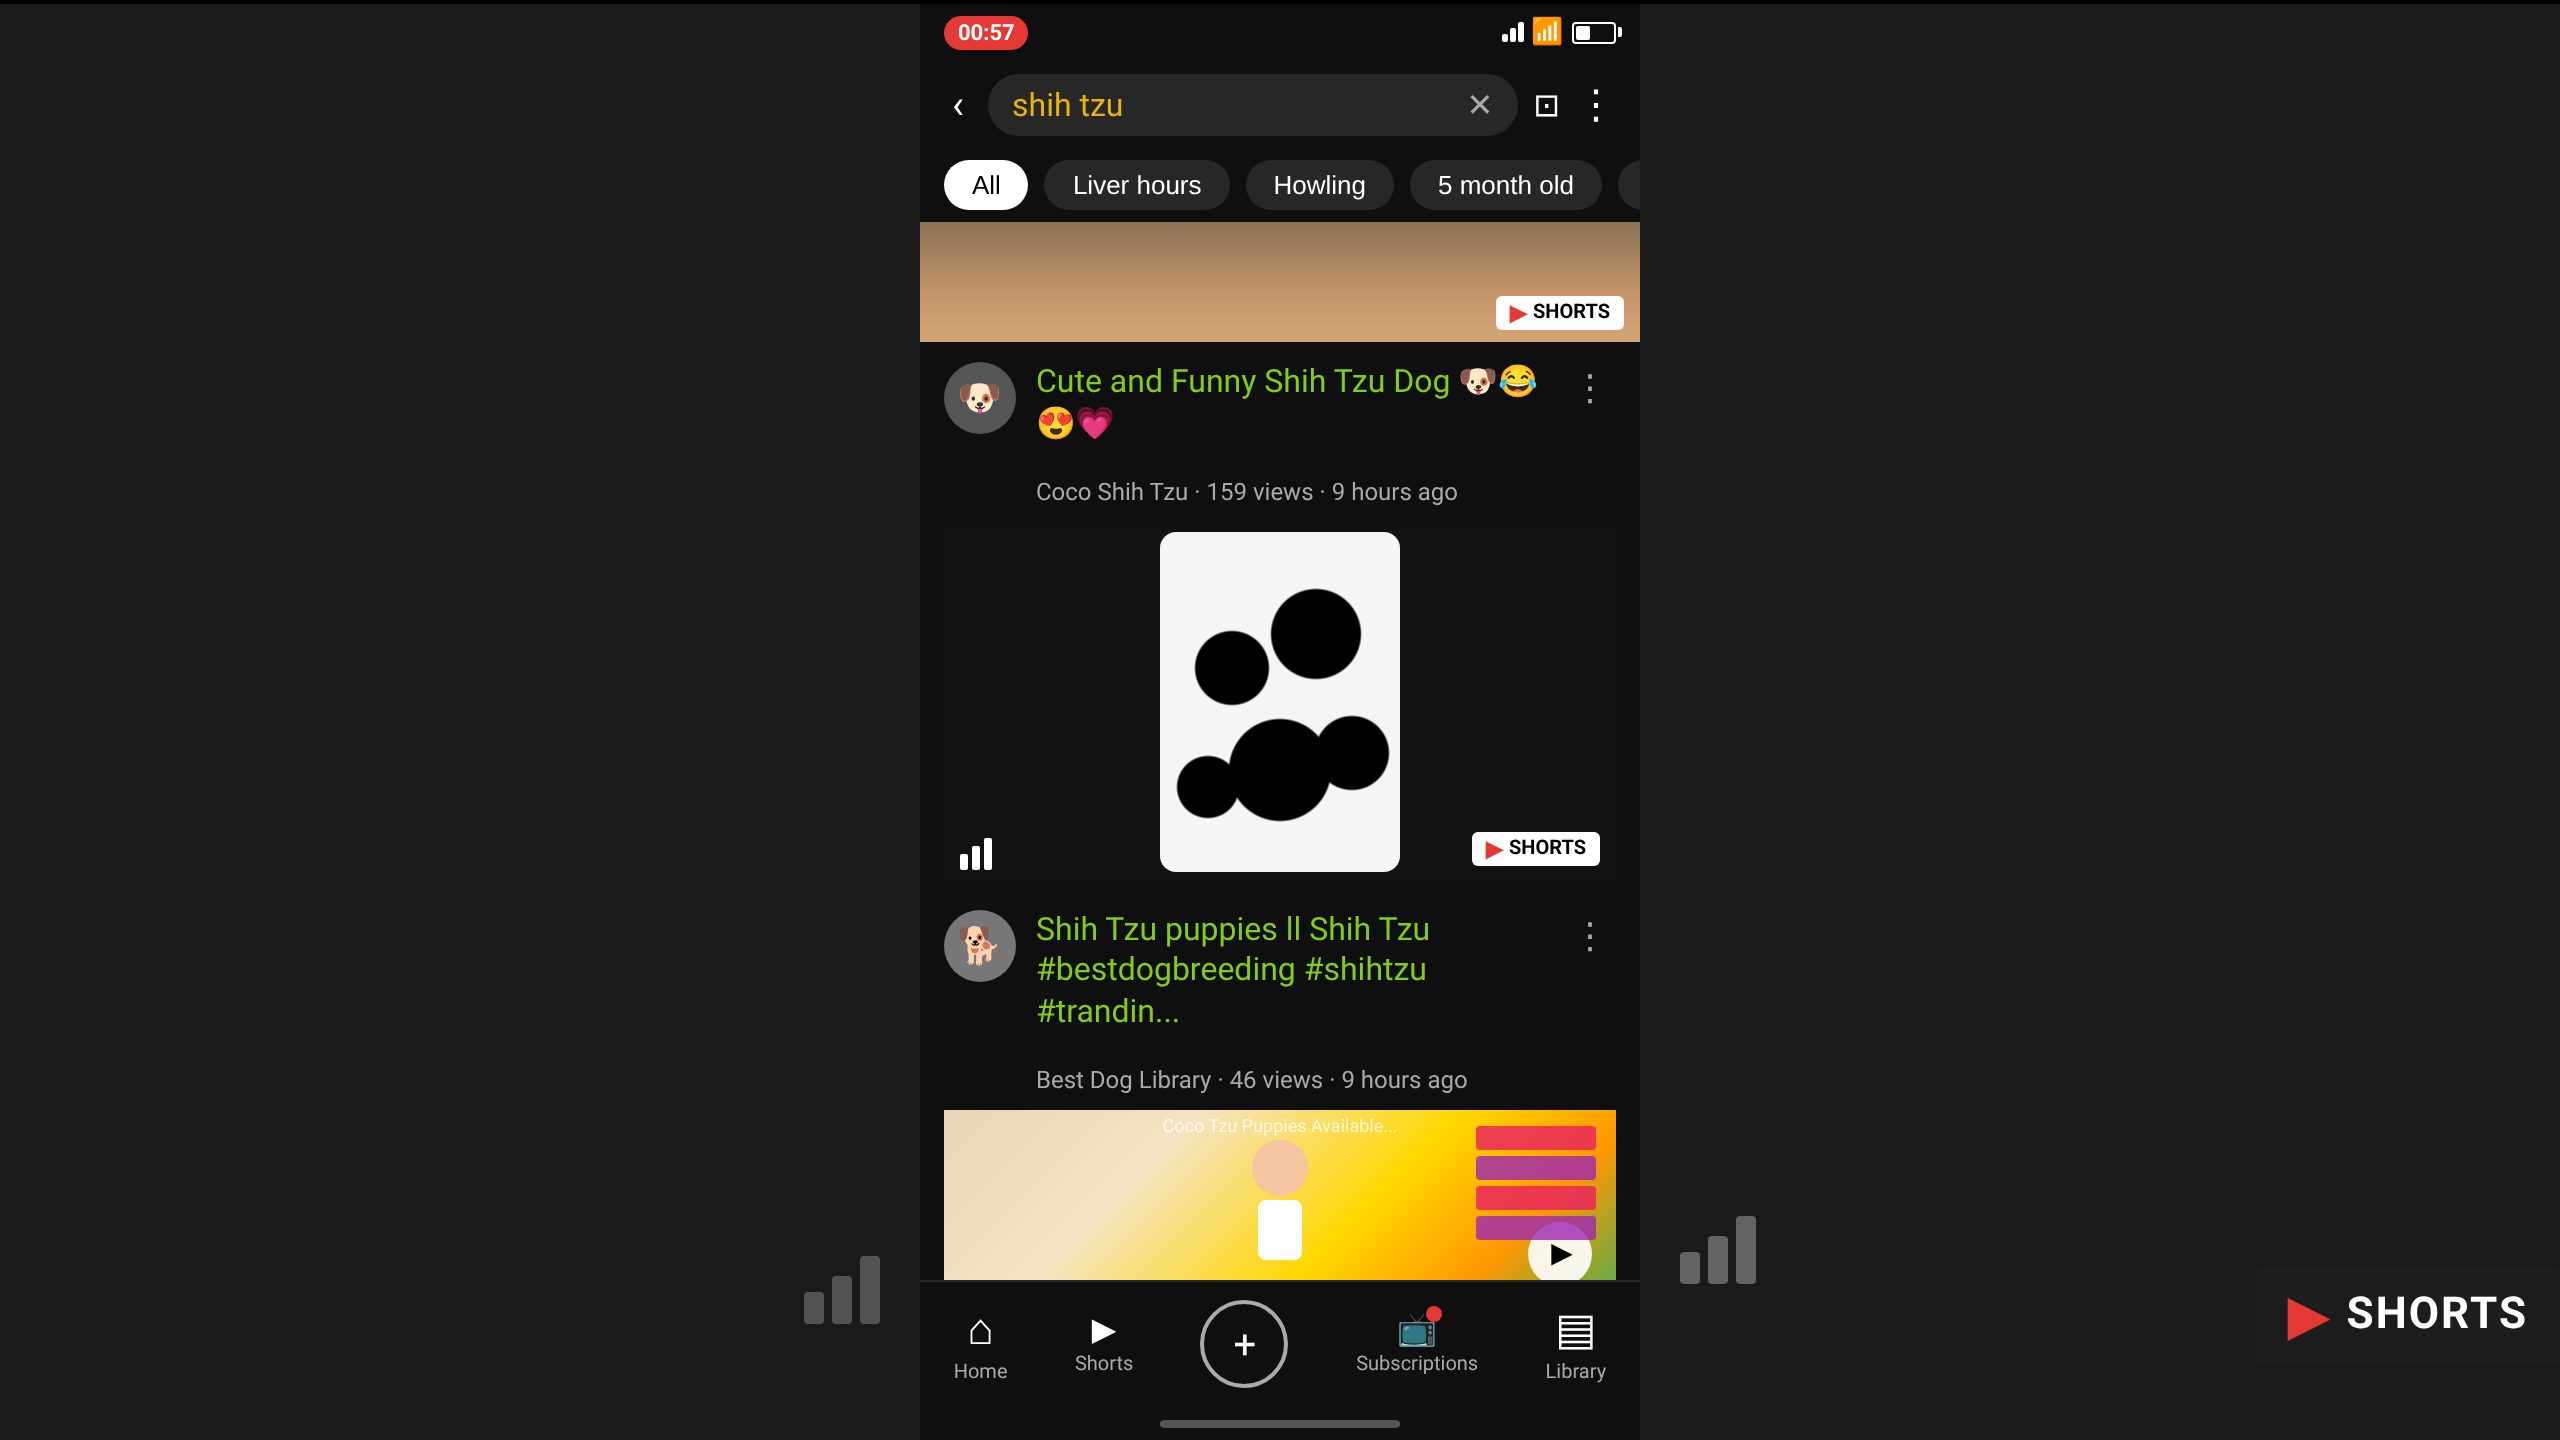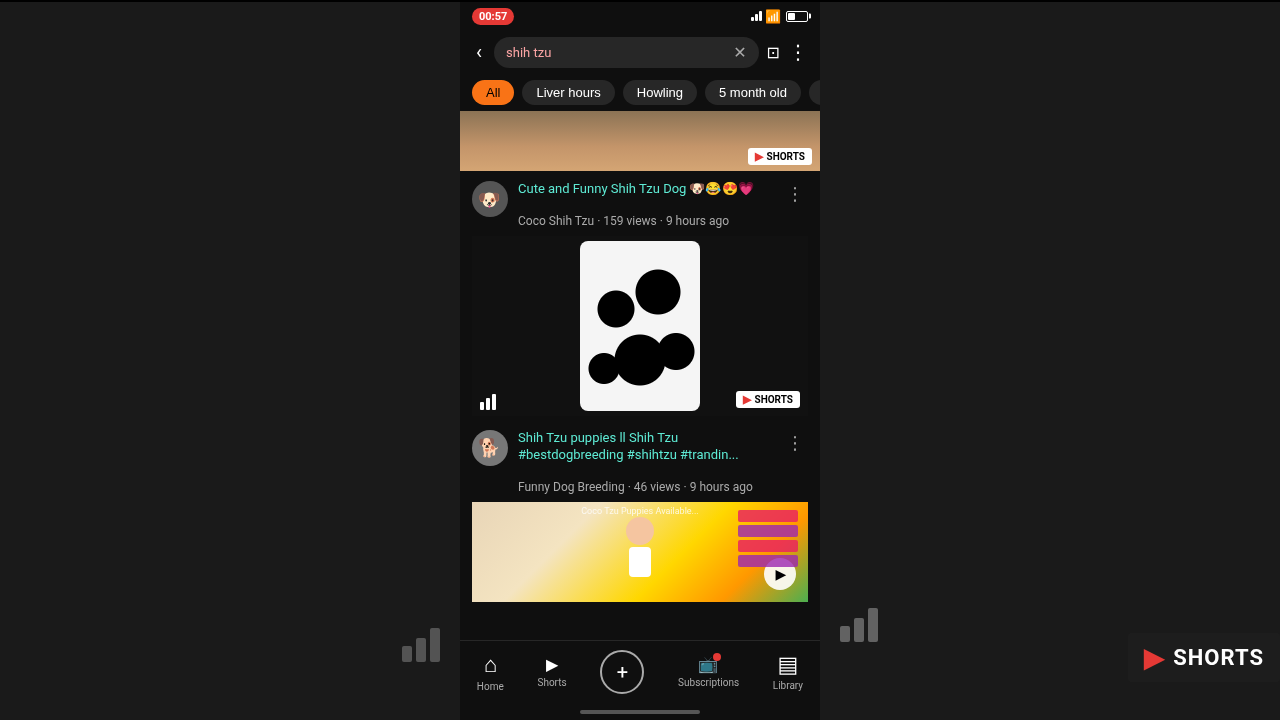--- a/index.html
+++ b/index.html
@@ -100,22 +100,22 @@
     .search-input-container {
       flex: 1;
       background: #272727;
       border-radius: 22px;
       display: flex;
       align-items: center;
       padding: 6px 12px;
       gap: 8px;
     }
     .search-text {
-      color: #fca5a5;
-      font-size: 13px;
+      color: #eab308;
+      font-size: 16px;
       flex: 1;
     }
     .search-clear {
       color: #aaa;
       font-size: 16px;
       cursor: pointer;
     }
     .search-cast {
       color: #fff;
       font-size: 18px;
@@ -141,21 +141,21 @@
     .chip {
       border-radius: 20px;
       padding: 5px 14px;
       font-size: 13px;
       white-space: nowrap;
       cursor: pointer;
       border: none;
       font-weight: 500;
     }
     .chip-active {
-      background: #f97316;
+      background: #ffffff;
       color: #000;
     }
     .chip-inactive {
       background: #272727;
       color: #fff;
     }
 
     
     .content {
       flex: 1;
@@ -210,22 +210,22 @@
       background: #555;
       display: flex;
       align-items: center;
       justify-content: center;
       font-size: 18px;
     }
     .video-info {
       flex: 1;
     }
     .video-title {
-      color: #5eead4;
-      font-size: 13px;
+      color: #84cc16;
+      font-size: 16px;
       line-height: 1.3;
       font-weight: 400;
     }
     .video-subtitle {
       color: #aaa;
       font-size: 12px;
       margin-top: 16px;
     }
     .more-btn {
       color: #aaa;
@@ -550,21 +550,21 @@
           </div>
         </div>
       </div>
 
       <div class="video-item">
         <div class="video-meta">
           <div class="channel-avatar" style="background:#777;">🐕</div>
           <div class="video-info">
             <div class="video-title">Shih Tzu puppies ll Shih Tzu #bestdogbreeding #shihtzu #trandin...</div>
             <div class="video-subtitle">
-              <span>Funny Dog Breeding</span>
+              <span>Best Dog Library</span>
               <span> · </span>
               <span>46 views</span>
               <span> · </span>
               <span>9 hours ago</span>
             </div>
           </div>
           <span class="more-btn">⋮</span>
         </div>
 
         <div class="thumb-baby">

